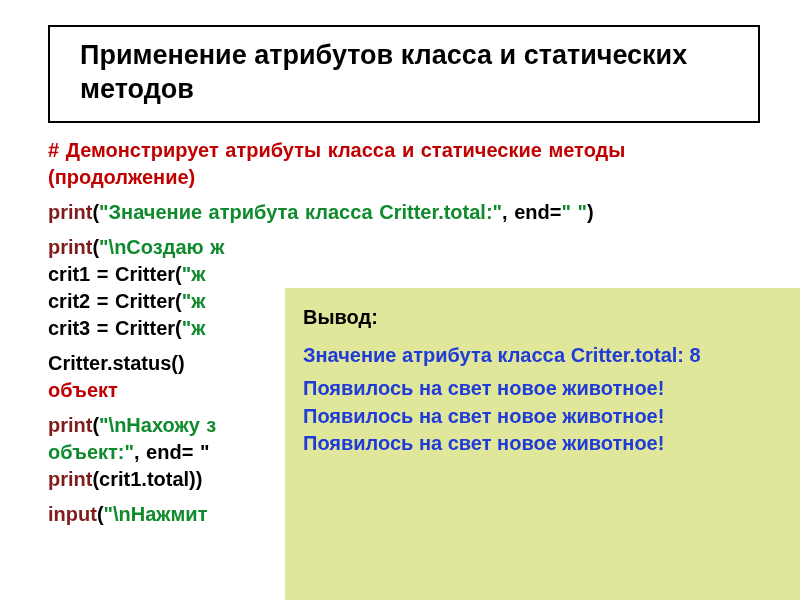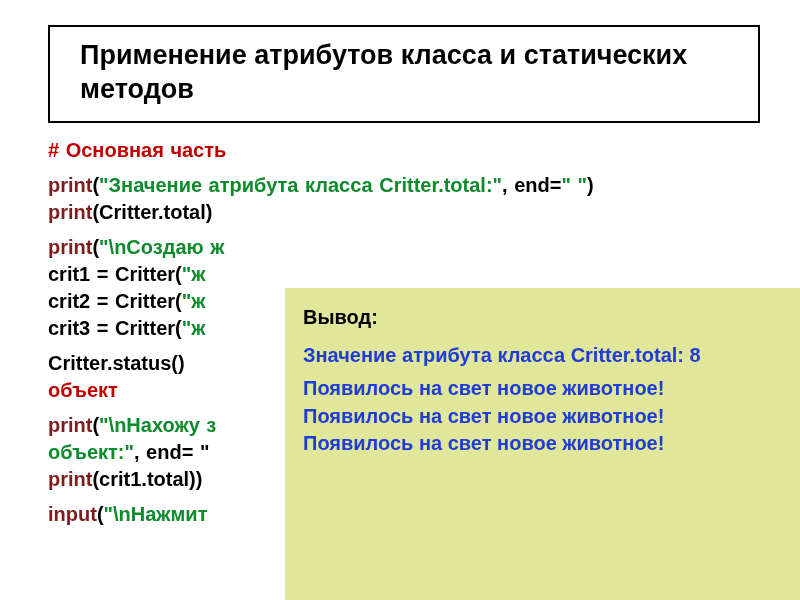--- a/index.html
+++ b/index.html
@@ -64,28 +64,25 @@
 </head>
 <body>
 
 <div class="slide">
 
   <div class="title-box">
     <h1>Применение атрибутов класса и статических  методов</h1>
   </div>
 
   <div class="code">
-    <p><span class="c-comment"># Основная часть</span></p>
+    <p><span class="c-comment"># Демонстрирует атрибуты класса и статические методы (продолжение)</span></p>
     <div class="block-gap"></div>
 
     <p>
       <span class="c-keyword">print</span><span class="c-ok">(</span><span class="c-string">"Значение атрибута класса Critter.total:"</span><span class="c-ok">, end=</span><span class="c-string">" "</span><span class="c-ok">)</span>
-    </p>
-    <p>
-      <span class="c-keyword">print</span><span class="c-ok">(Critter.total)</span>
     </p>
     <div class="block-gap"></div>
 
     <p>
       <span class="c-keyword">print</span><span class="c-ok">(</span><span class="c-string">"\nСоздаю ж</span>
     </p>
     <p>
       <span class="c-ok">crit1 = Critter(</span><span class="c-string">"ж</span>
     </p>
     <p>

